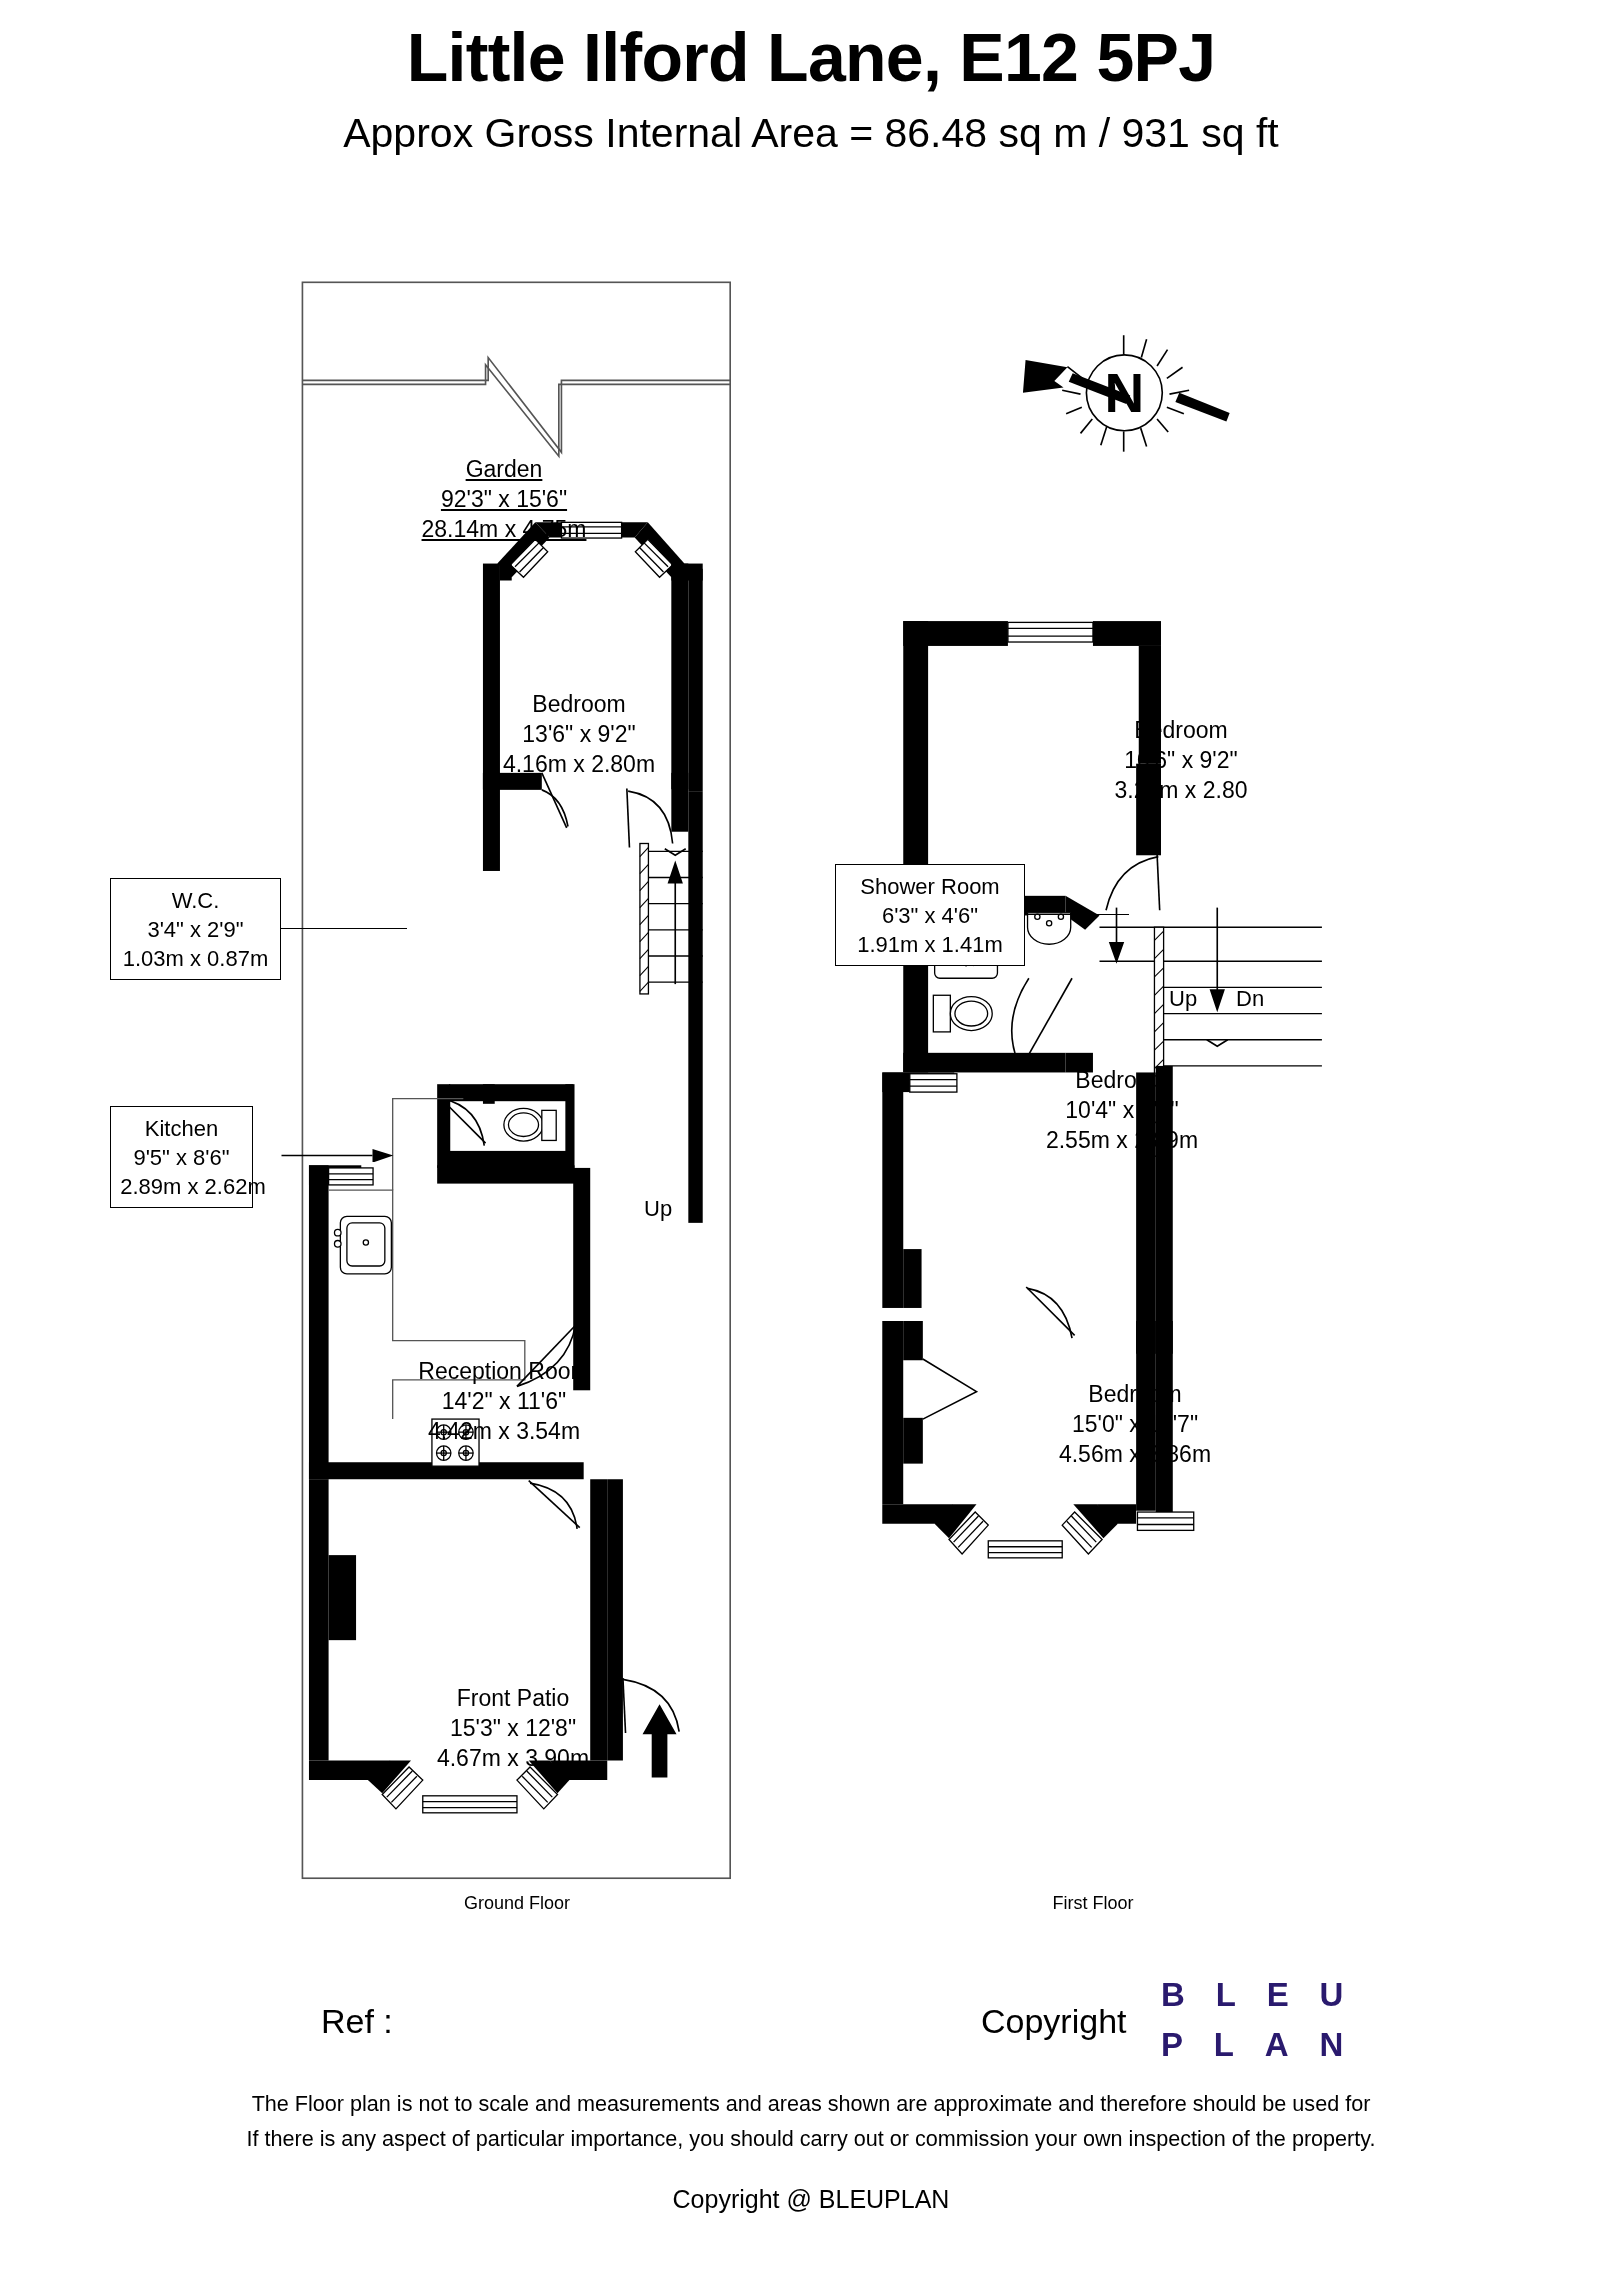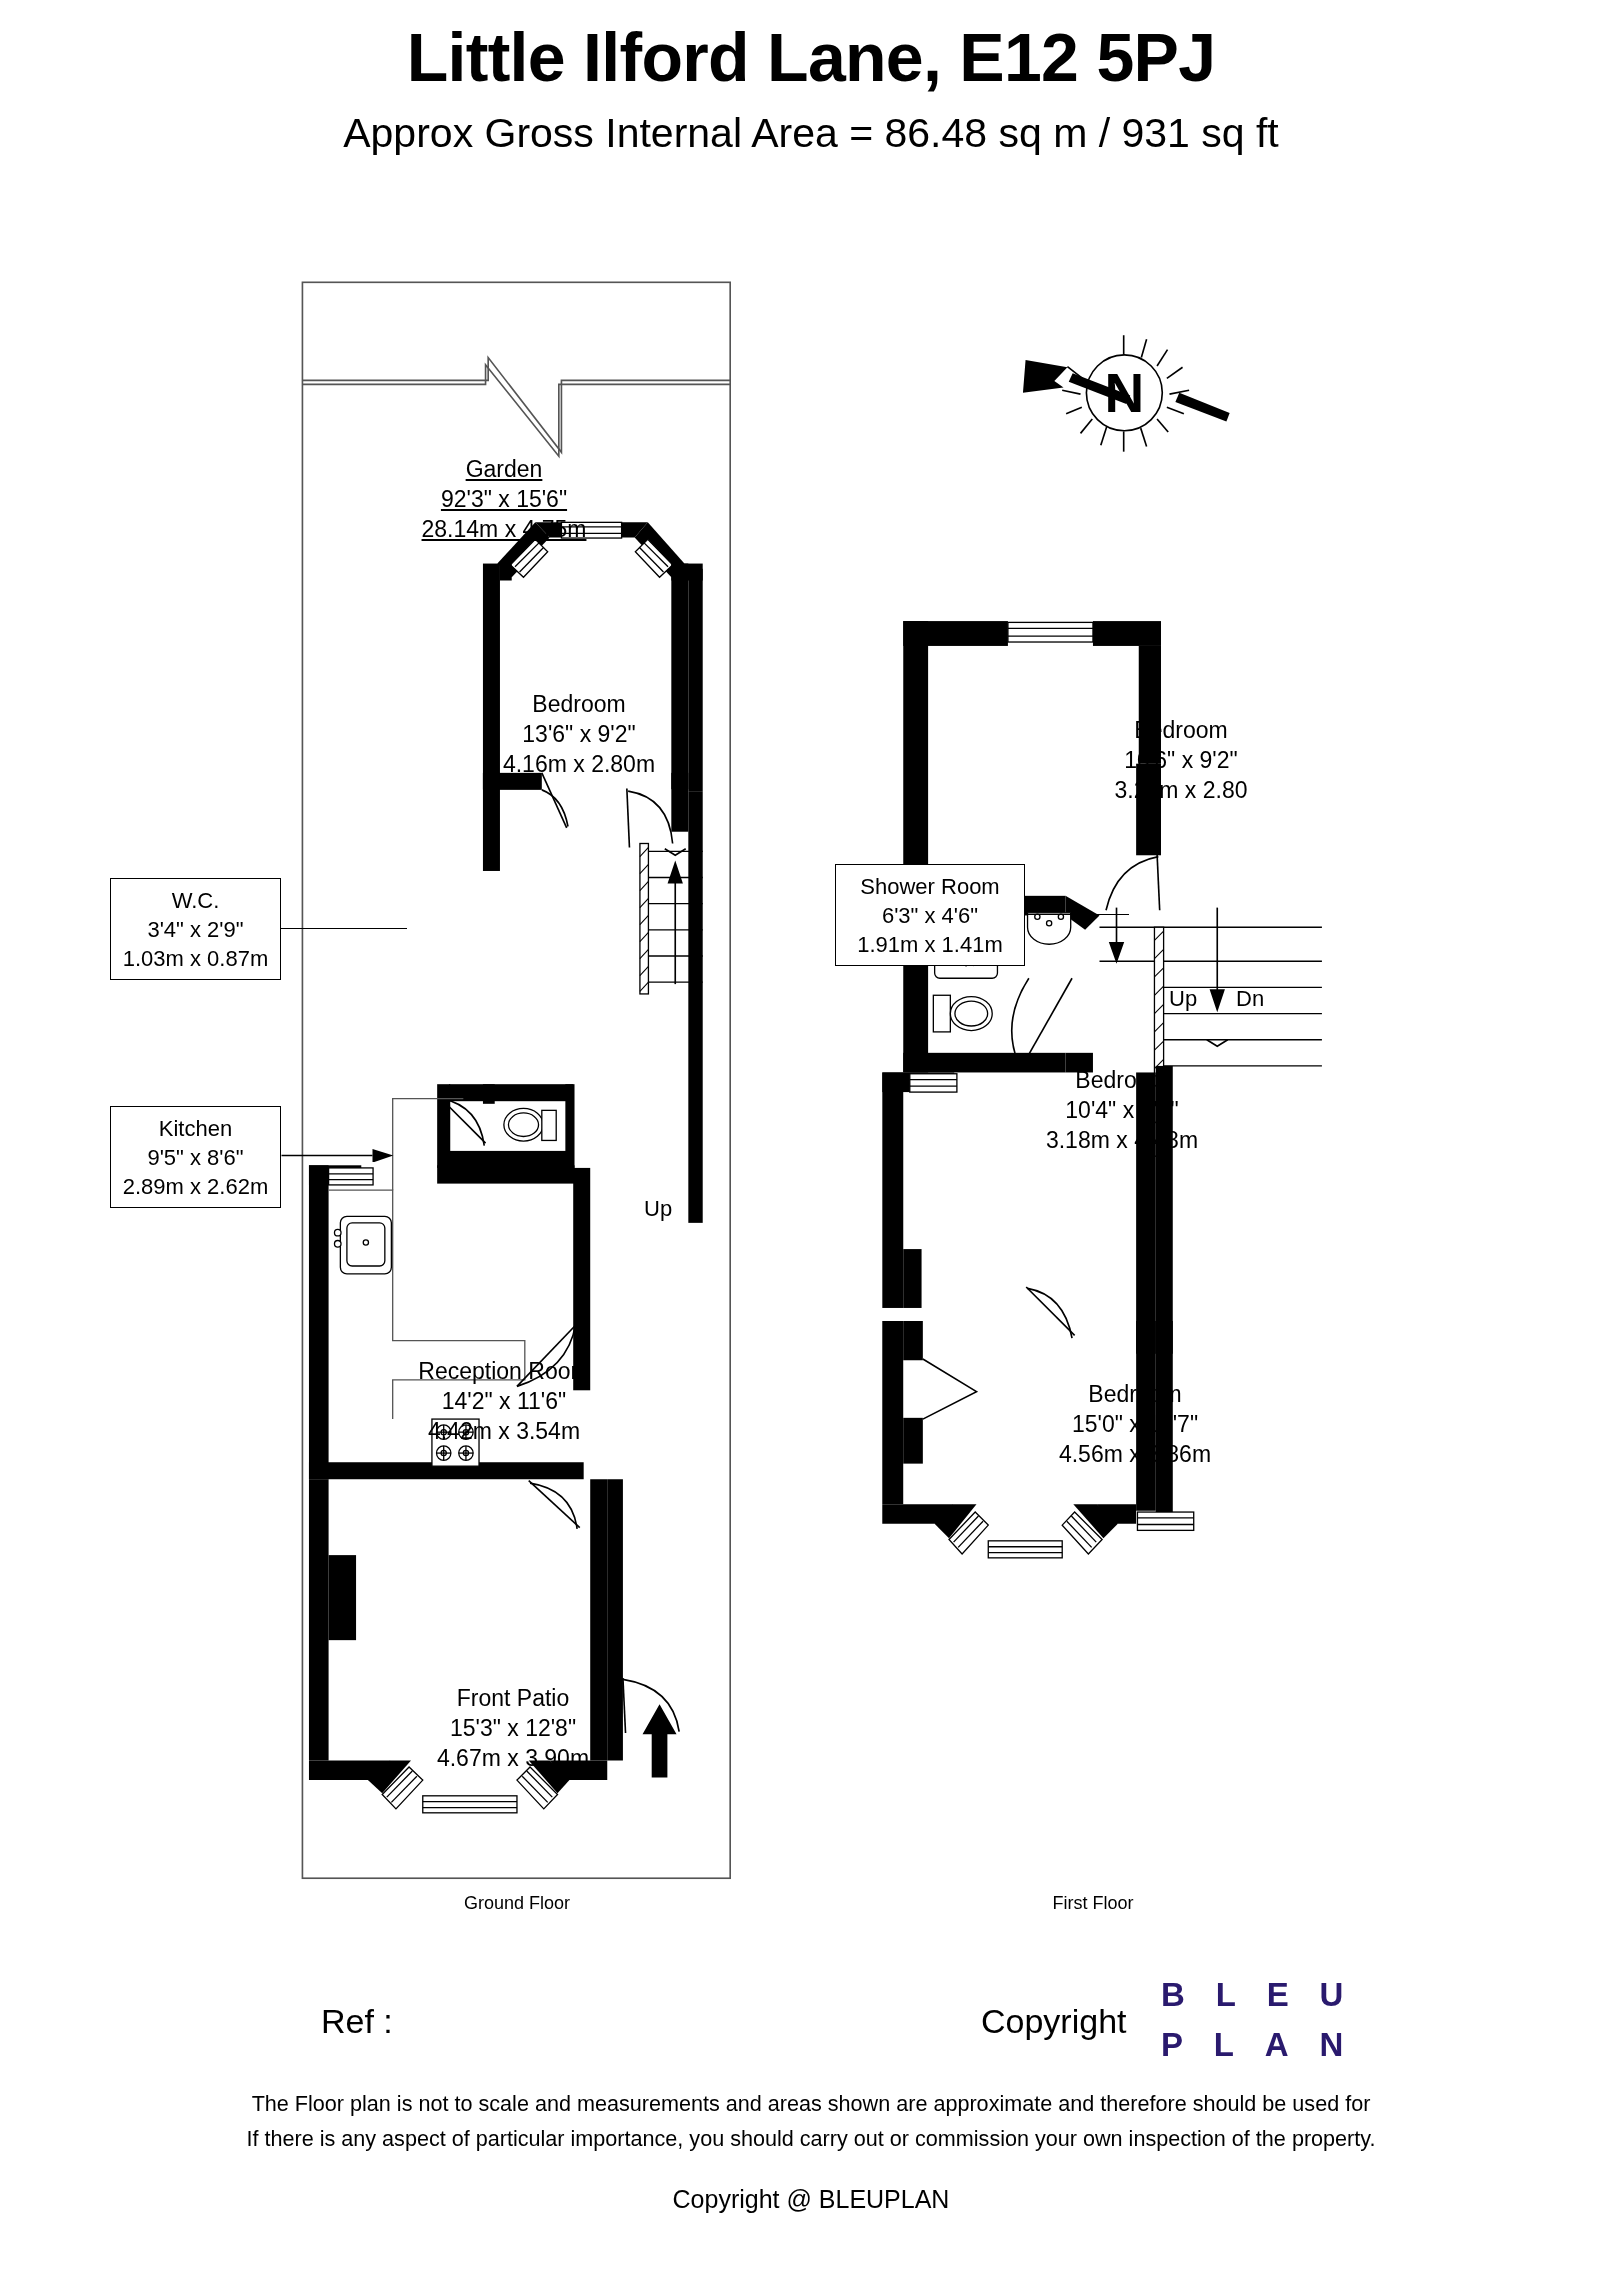--- a/index.html
+++ b/index.html
@@ -305,21 +305,21 @@
 </div>
 <div class="abs" style="left:644px;top:1196px;font-size:22px;">Up</div>
 
 <div class="abs callout" style="left:110px;top:878px;width:171px;">
   <span>W.C.</span>
   <span>3'4" x 2'9"</span>
   <span>1.03m x 0.87m</span>
 </div>
 <div class="abs leader" style="left:281px;top:928px;width:126px;"></div>
 
-<div class="abs callout" style="left:110px;top:1106px;width:171px;">
+<div class="abs callout" style="left:110px;top:1106px;width:143px;">
   <span>Kitchen</span>
   <span>9'5" x 8'6"</span>
   <span>2.89m x 2.62m</span>
 </div>
 <div class="abs" style="left:281px;top:1149px;width:118px;height:13px;">
   <svg width="118" height="13" viewBox="0 0 180 20">
       <line x1="0" y1="10" x2="140" y2="10" stroke="#000" stroke-width="2"></line>
       <polygon points="172,10 140,21 140,0" fill="#000"></polygon>
     </svg>
 </div>
@@ -485,21 +485,21 @@
 </div>
 
 <div class="abs room-label" style="left:1034px;top:716px;width:294px;">
   <span class="nm">Bedroom</span>
   <span class="d1">10'6" x 9'2"</span>
   <span class="d2">3.22m x 2.80</span>
 </div>
 <div class="abs room-label" style="left:975px;top:1066px;width:294px;">
   <span class="nm">Bedroom</span>
   <span class="d1">10'4" x 9'5"</span>
-  <span class="d2">3.18m x 4.48m</span>
+  <span class="d2">2.55m x 2.89m</span>
 </div>
 <div class="abs room-label" style="left:988px;top:1380px;width:294px;">
   <span class="nm">Bedroom</span>
   <span class="d1">15'0" x 12'7"</span>
   <span class="d2">4.56m x 3.86m</span>
 </div>
 <div class="abs" style="left:1169px;top:986px;font-size:22px;">Up</div>
 <div class="abs" style="left:1236px;top:986px;font-size:22px;">Dn</div>
 
 <div class="abs callout" style="left:835px;top:864px;width:190px;">

